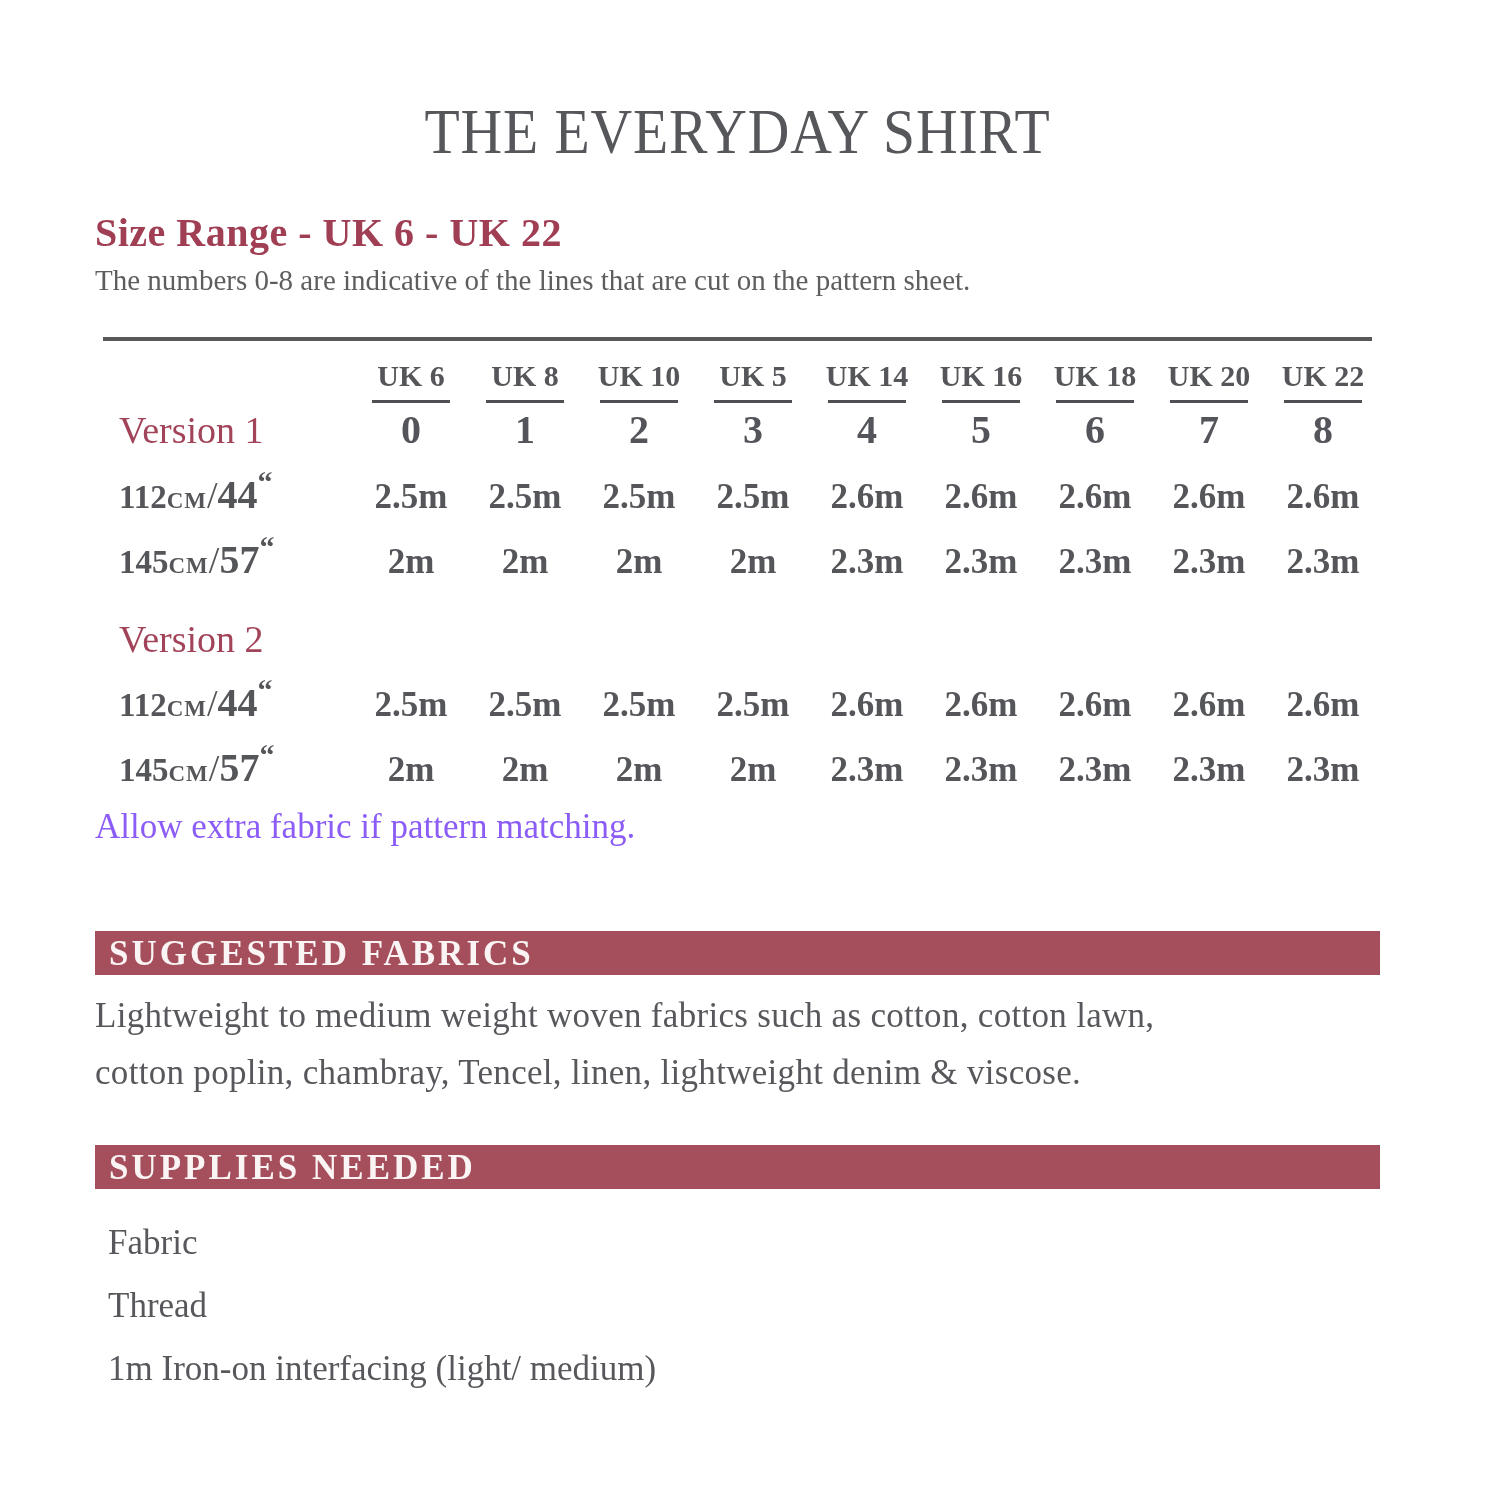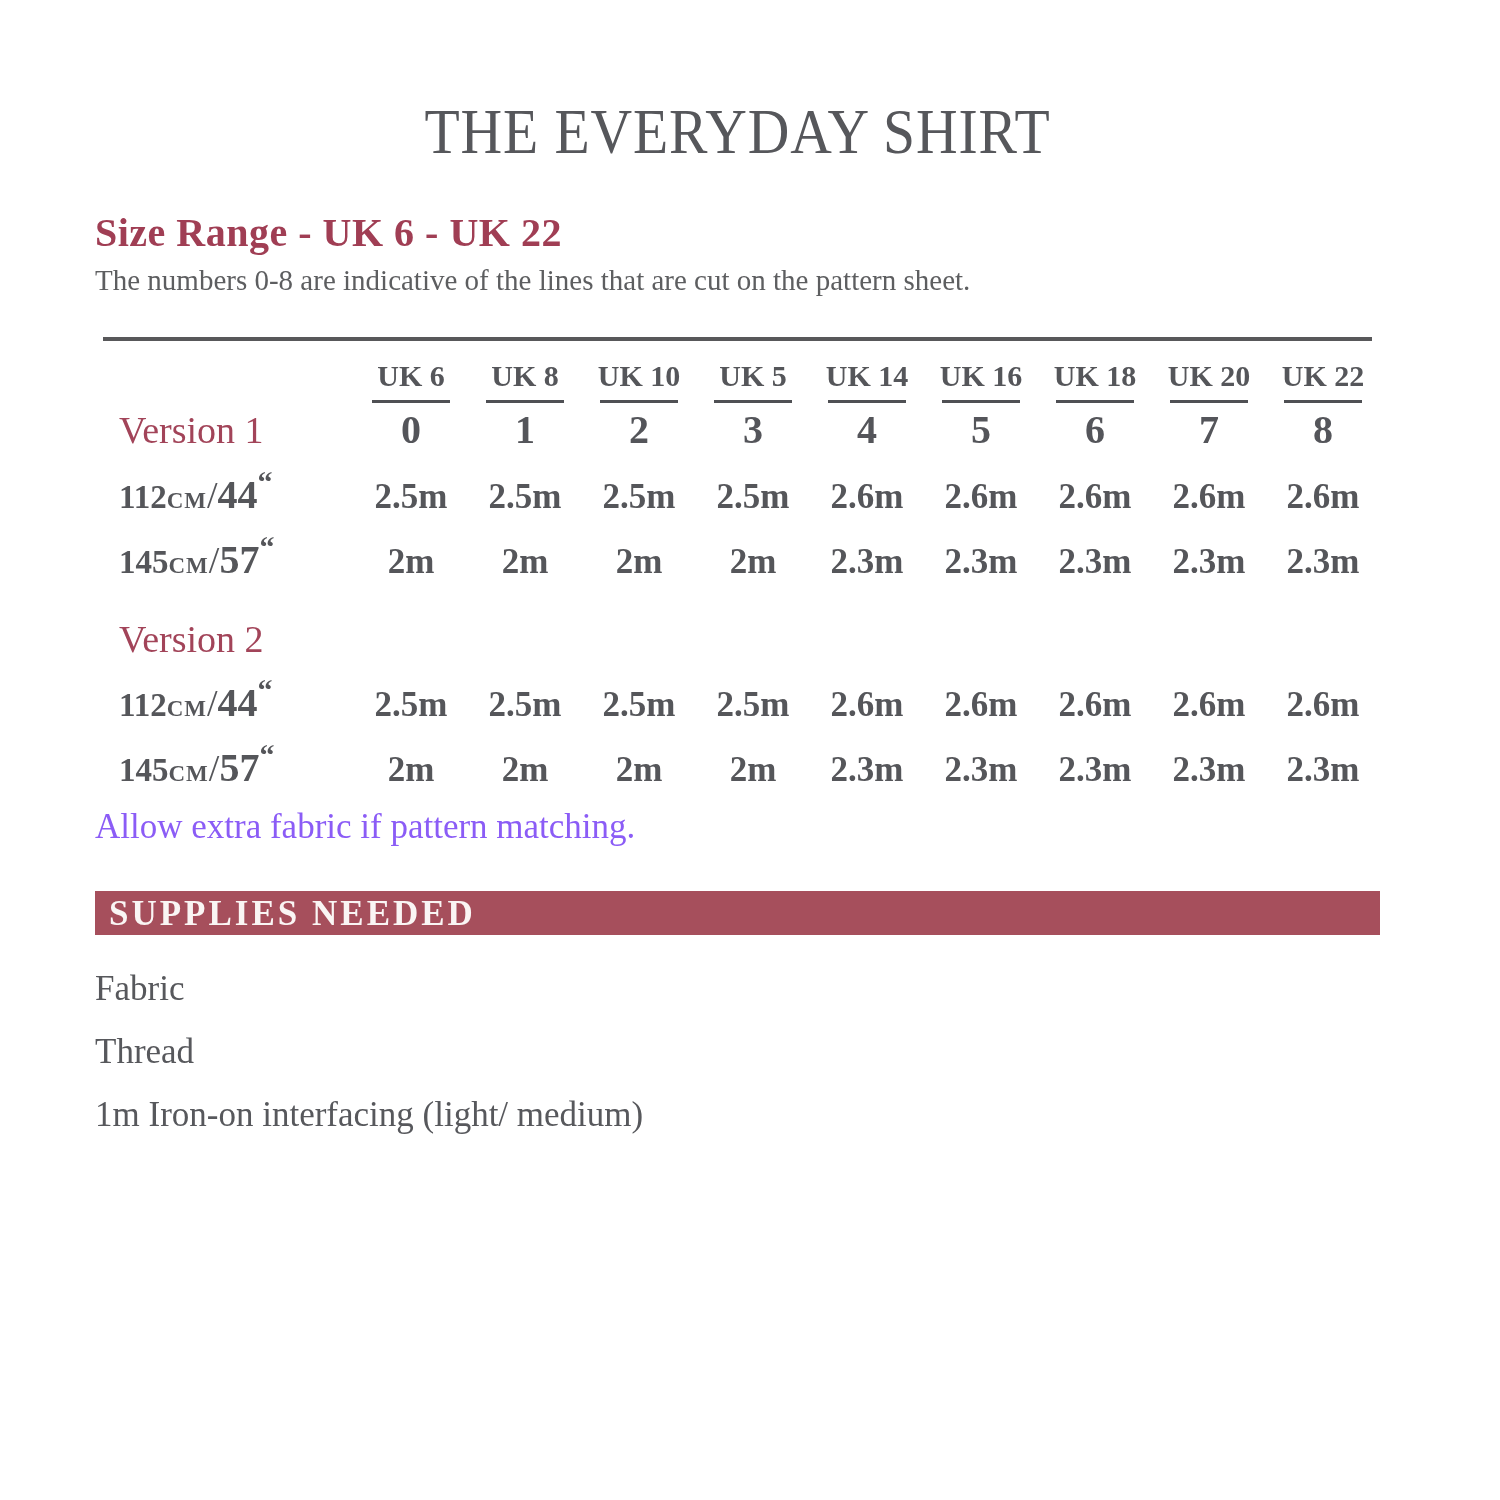--- a/index.html
+++ b/index.html
@@ -40,21 +40,21 @@
   .wl-unit{font-size:23px;letter-spacing:1px;text-transform:uppercase;}
   .wl-slash{font-size:38px;font-weight:400;}
   .wl-in{font-size:40px;}
   .wl-quote{font-size:30px;vertical-align:16px;letter-spacing:-2px;}
 
   .fr-note{margin-top:16px;font-size:35px;color:#8b5cf6;}
 
   .fabrics-text{margin-top:12px;font-size:35px;line-height:57px;color:#57585c;white-space:pre-line;letter-spacing:.3px;}
 
   .supplies{margin-top:30px;}
-  .supply-item{font-size:35px;color:#57585c;margin-top:27px;line-height:36px;}
+  .supply-item{font-size:35px;color:#57585c;margin-top:27px;line-height:36px;margin-left:13px;}
   .supply-item:first-child{margin-top:36px;}
 </style>
 </head>
 <body>
 
 <div class="page">
 
   <h1 class="title">THE EVERYDAY SHIRT</h1>
 
   <div class="size-range">Size Range - UK 6 - UK 22</div>
@@ -165,20 +165,23 @@
           <div class="cell"><span class="val">2.3m</span></div>
           <div class="cell"><span class="val">2.3m</span></div>
           <div class="cell"><span class="val">2.3m</span></div>
           <div class="cell"><span class="val">2.3m</span></div>
         </div>
       </div>
   </div>
 
   <div class="fr-note">Allow extra fabric if pattern matching.</div>
 
+  <div class="banner b2">SUGGESTED FABRICS</div>
+  <div class="fabrics-text">Lightweight to medium weight woven fabrics such as cotton, cotton lawn,
+cotton poplin, chambray, Tencel, linen, lightweight denim &amp; viscose.</div>
 
   <div class="banner b3">SUPPLIES NEEDED</div>
   <div class="supplies" id="supplies-list">
       <div class="supply-item">Fabric</div>
       <div class="supply-item">Thread</div>
       <div class="supply-item">1m Iron-on interfacing (light/ medium)</div>
     </div>
 
 </div>
 

